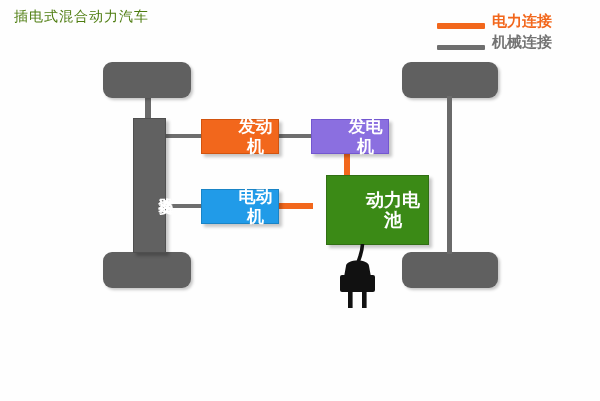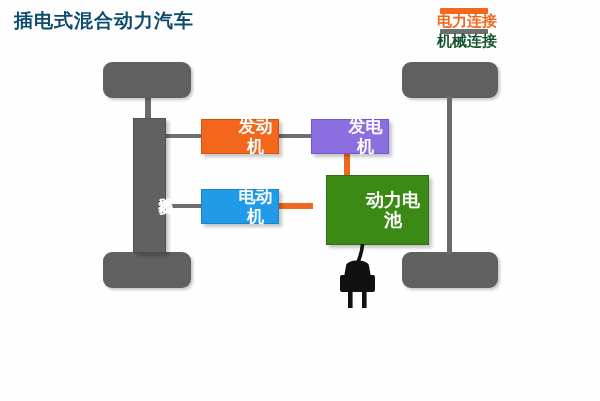--- a/index.html
+++ b/index.html
@@ -8,34 +8,34 @@
     background:#fefefe;
     font-family:"DejaVu Sans","Liberation Sans",sans-serif;
     overflow:hidden;
     position:relative;
   }
   #stage{position:absolute;left:0;top:0;width:600px;height:401px;}
 
   
   .title{
     position:absolute;left:14px;top:8px;
-    font-size:19px;font-weight:bold;
-    color:#0c4a6e;letter-spacing:1px;
+    font-size:14px;font-weight:normal;
+    color:#4d7c0f;letter-spacing:1px;
     white-space:nowrap;
   }
 
   
   .legend{position:absolute;left:437px;top:8px;}
-  .legend-row{display:flex;align-items:center;height:21px;flex-direction:column;}
+  .legend-row{display:flex;align-items:flex-end;height:21px;}
   .legend-line{width:48px;height:5px;border-radius:1px;margin-right:7px;}
   .legend-line.elec{background:#F2671C;height:6px;}
   .legend-line.mech{background:#6E6E6E;height:5px;}
   .legend-label{font-size:15px;font-weight:bold;white-space:nowrap;line-height:1;}
   .legend-label.elec{color:#F2671C;}
-  .legend-label.mech{color:#14532d;}
+  .legend-label.mech{color:#737373;}
 
   
   .wheel{
     position:absolute;background:#606060;border-radius:9px;
     box-shadow:2px 2px 3px rgba(0,0,0,.22);
   }
   .axle{position:absolute;background:#6A6A6A;}
 
   
   .block{

